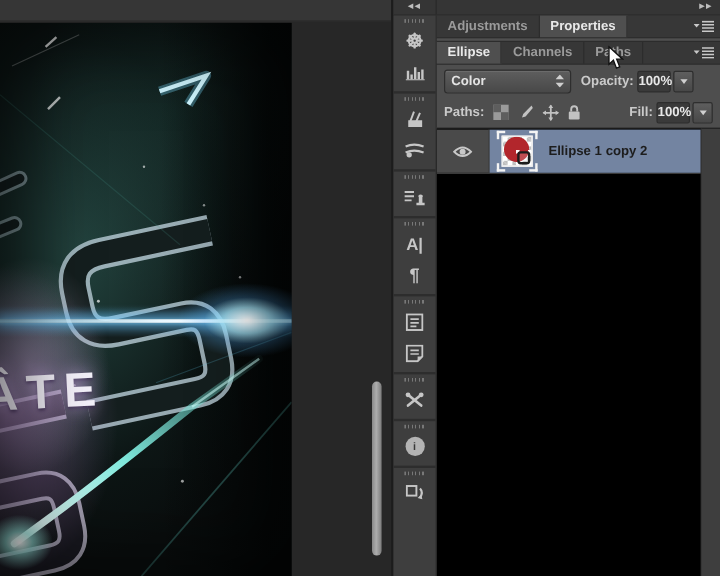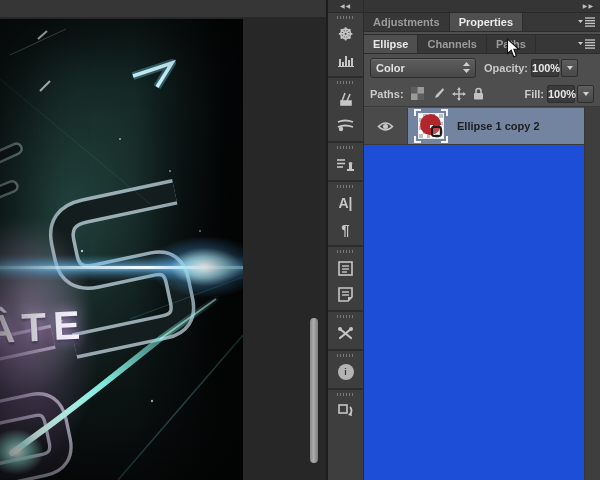--- a/index.html
+++ b/index.html
@@ -58,21 +58,21 @@
   .filter-select{width:78px;}
   .blend-select{width:106px;justify-content:space-between;}
   .valbox{width:28px;height:18px;background:#3a3a3a;border:1px solid #2d2d2d;border-radius:2px;color:#e8e8e8;font-size:11px;font-weight:bold;display:flex;align-items:center;justify-content:flex-start;margin-left:3px;}
   .dropbtn{width:17px;height:18px;background:linear-gradient(#5e5e5e,#484848);border:1px solid #2e2e2e;border-radius:2px;display:flex;align-items:center;justify-content:center;margin-left:2px;}
   .tri{width:0;height:0;border-left:3px solid transparent;border-right:3px solid transparent;border-top:4px solid #d0d0d0;}
   .red-toggle{width:13px;height:21px;background:#303030;border:1px solid #252525;border-radius:2px;margin-left:auto;margin-right:8px;position:relative;}
   .red-toggle .ind{position:absolute;left:1px;right:1px;top:1px;height:9px;background:#d83b3b;box-shadow:0 0 4px rgba(255,70,70,.6);}
   .lock-ic{margin-left:7px;display:flex;align-items:center;}
 
   
-  .list{flex:1;background:#1d4ed8;position:relative;overflow:hidden;}
+  .list{flex:1;background:#000000;position:relative;overflow:hidden;}
   .scrollmargin{position:absolute;right:0;top:0;bottom:0;width:16px;background:#3e3e3e;border-left:1px solid #353535;}
   .layer-row{position:absolute;left:0;top:1px;right:16px;height:37px;display:flex;border-bottom:1px solid #3a3a3a;}
   .eye-cell{width:44px;background:#4a4a4a;border-right:1px solid #3c3c3c;display:flex;align-items:center;justify-content:center;}
   .row-hl{flex:1;background:#7384a1;display:flex;align-items:center;}
   .thumb-wrap{margin-left:7px;position:relative;width:32px;height:32px;}
   .cb{position:absolute;width:7px;height:7px;border:2px solid #f4f4f4;}
   .cb.tl{top:-1px;left:-1px;border-right:none;border-bottom:none;}
   .cb.tr{top:-1px;right:-1px;border-left:none;border-bottom:none;}
   .cb.bl{bottom:-1px;left:-1px;border-right:none;border-top:none;}
   .cb.br{bottom:-1px;right:-1px;border-left:none;border-top:none;}

